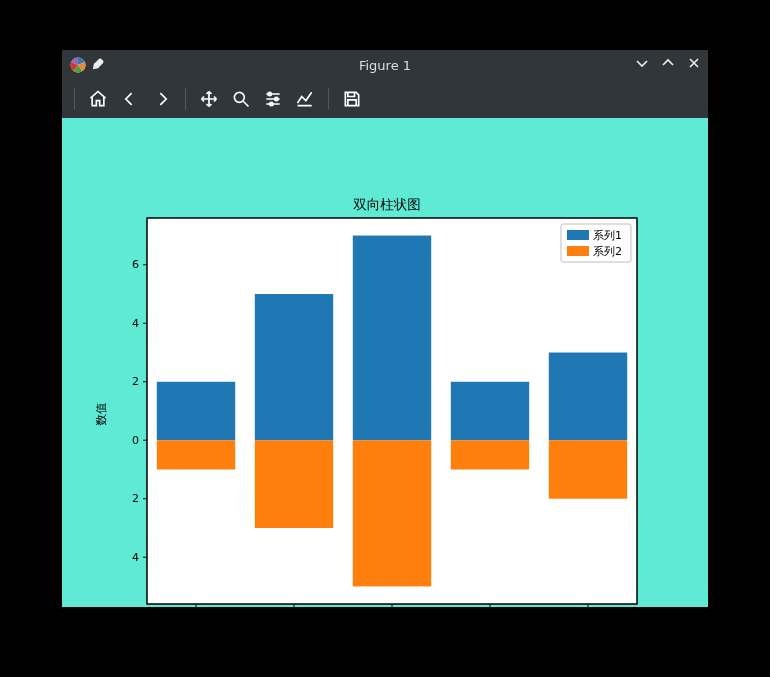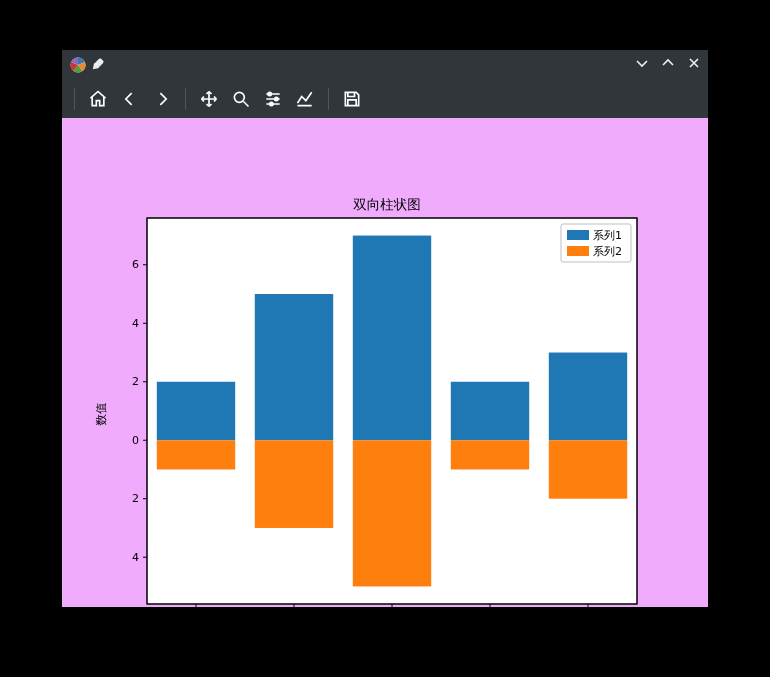--- a/index.html
+++ b/index.html
@@ -86,21 +86,21 @@
     color: #fff;
     cursor: pointer;
   }
   .toolbar .tbtn svg { stroke: #fff; fill: none; stroke-width: 2; }
   .plot-area {
     position: absolute;
     left: 0;
     top: 68px;
     right: 0;
     bottom: 0;
-    background: #f0abfc;
+    background: #5eead4;
   }
   .plot-area svg { display:block; }
   .axis text {
     font-size: 11px;
     fill: #000;
     font-family: "DejaVu Sans", Arial, sans-serif;
   }
   .axis-title {
     font-size: 11.5px;
     fill: #000;
@@ -133,20 +133,21 @@
         <path d="M8 8 L12.5 14 A7.5 7.5 0 0 1 3.5 14 Z" fill="#529e3f"></path>
         <path d="M8 8 L3.5 14 A7.5 7.5 0 0 1 1.1 5 Z" fill="#c53a32"></path>
         <path d="M8 8 L1.1 5 A7.5 7.5 0 0 1 8 0.5 Z" fill="#8d6bb8"></path>
       </svg>
     </span>
     <span class="pin-icon">
       <svg width="13" height="13" viewBox="0 0 16 16">
           <path d="M3 9 L9 3 L13 7 L7 13 Z M7 13 L2 14 L3 9 Z M10 2 L14 6" stroke="#eee" stroke-width="1.5" fill="#eee"></path>
         </svg>
     </span>
+    <span class="title">Figure 1</span>
     <div class="win-controls">
       <span><svg width="14" height="14" viewBox="0 0 14 14">
             <path d="M2 5 L7 10 L12 5" stroke="#eee" stroke-width="1.6" fill="none"></path>
           </svg></span>
       <span><svg width="14" height="14" viewBox="0 0 14 14">
             <path d="M2 9 L7 4 L12 9" stroke="#eee" stroke-width="1.6" fill="none"></path>
           </svg></span>
       <span><svg width="14" height="14" viewBox="0 0 14 14">
             <path d="M3 3 L11 11 M11 3 L3 11" stroke="#eee" stroke-width="1.6"></path>
           </svg></span>

